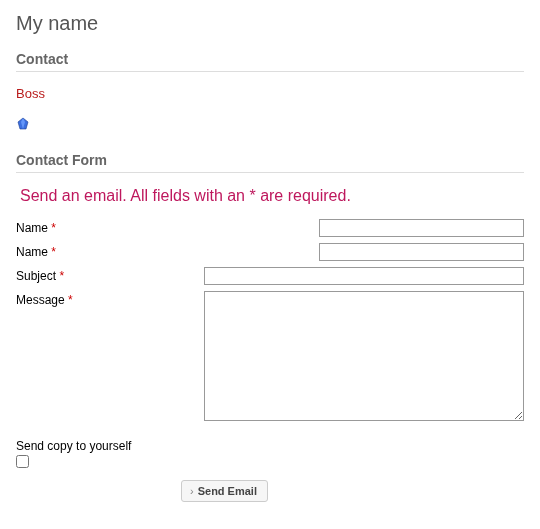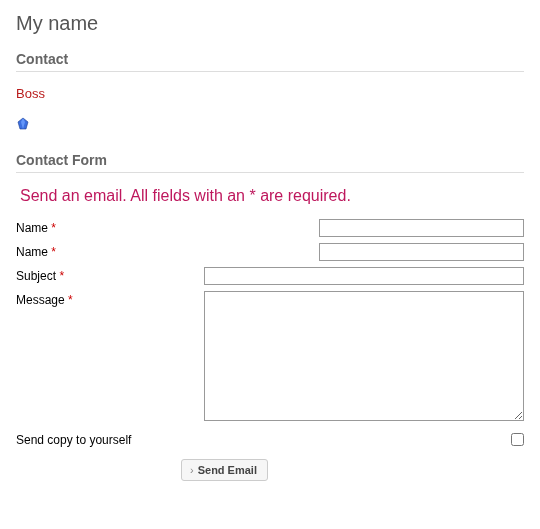--- a/index.html
+++ b/index.html
@@ -160,20 +160,20 @@
   <input type="text" value="" style="">
 </div>
 
 <div class="form-row">
   <div class="lbl">
     <span>Message</span> <span class="req">*</span>
   </div>
   <textarea style=""></textarea>
 </div>
 
-<div class="form-row" style="margin-top:10px;">
+<div class="form-row" style="margin-top:16px;flex-direction:column;">
   <div class="lbl">Send copy to yourself</div>
   <input type="checkbox" style="">
 </div>
 
 <div class="btn-row">
   <button class="send" type="button">Send Email</button>
 </div>
 
 </body></html>

